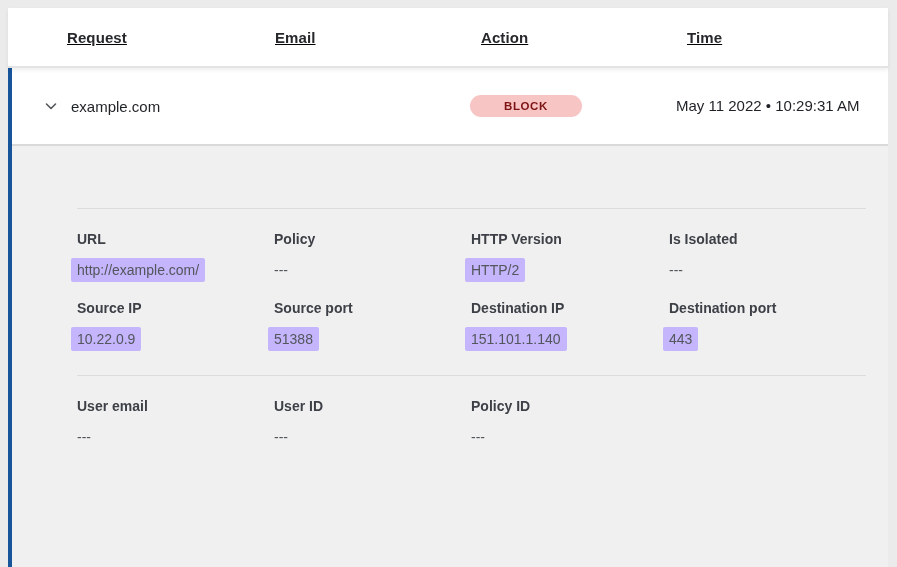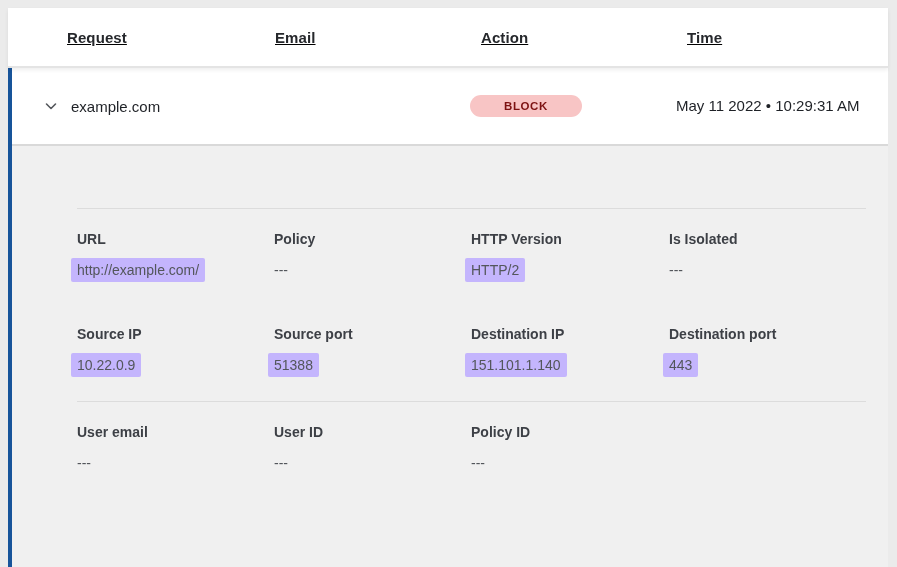--- a/index.html
+++ b/index.html
@@ -103,21 +103,21 @@
     overflow-wrap: break-word;
   }
   .divider {
     border: none;
     border-top: 1px solid #dcdcdc;
     margin-top: 26px;
   }
   .fields-grid {
     display: grid;
     grid-template-columns: 197px 197px 198px 1fr;
-    row-gap: 45px;
+    row-gap: 19px;
     margin-top: 21px;
   }
   .fvalue {
     font-size: 14px;
     color: #53565b;
     line-height: 20px;
   }
   .fvalue.hl {
     display: inline-block;
     background: #c4b5fd;

